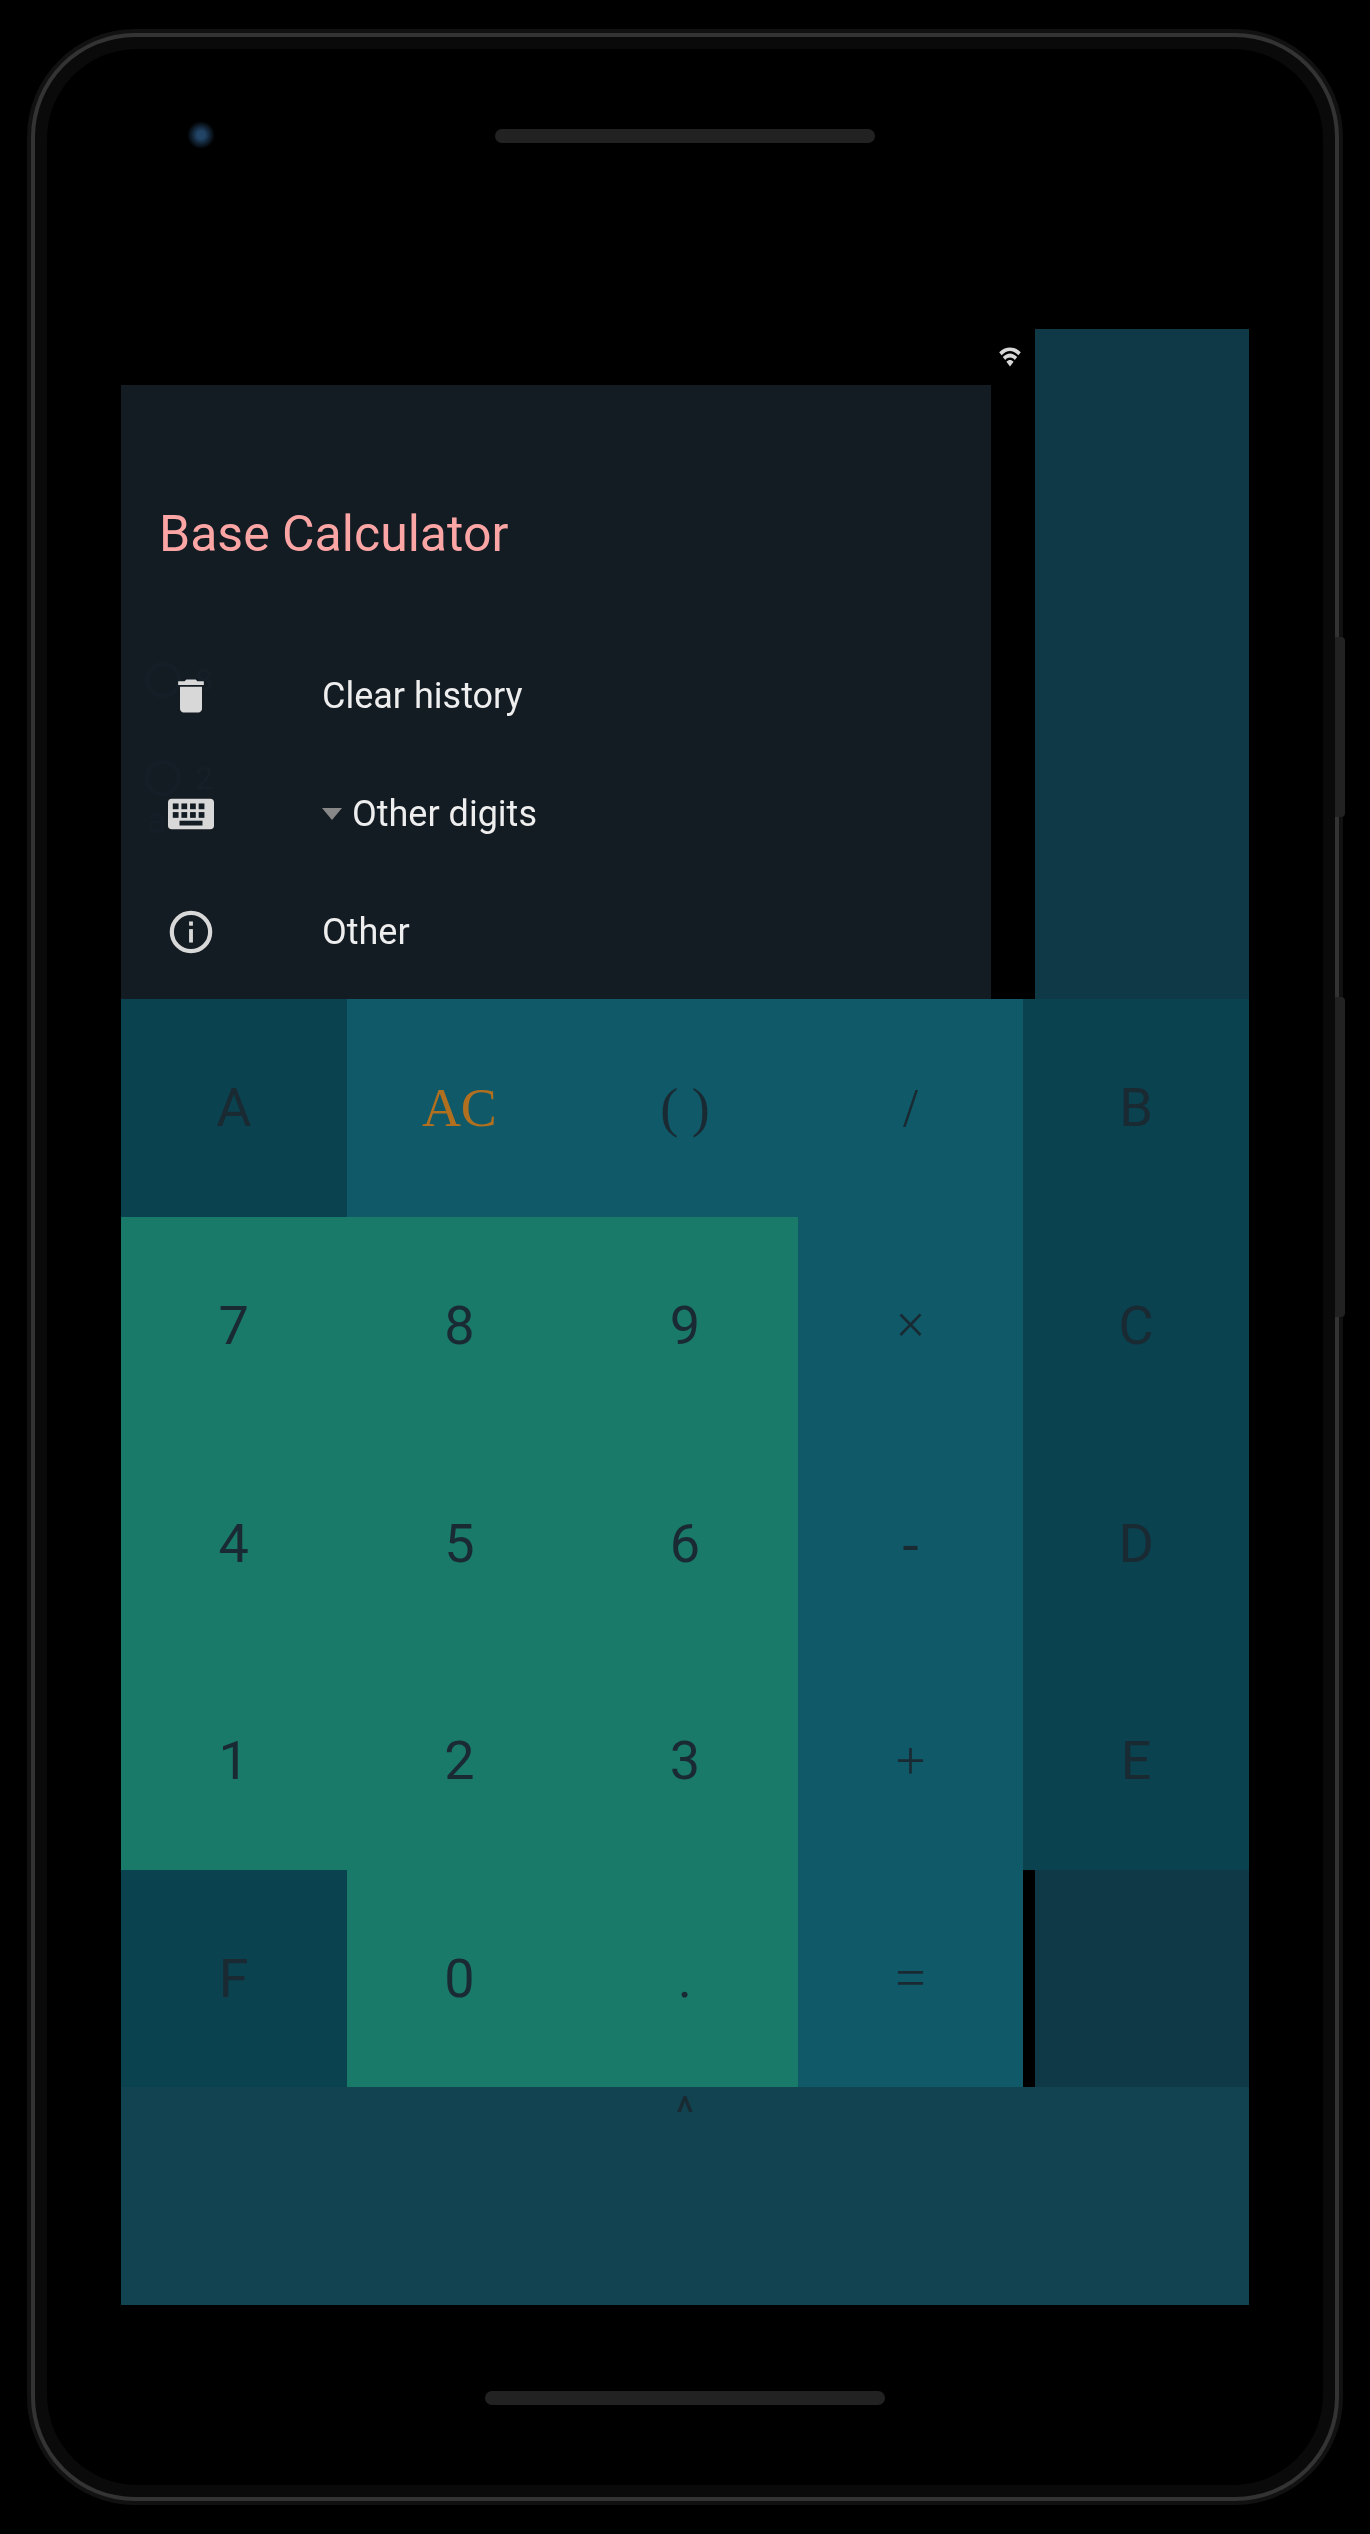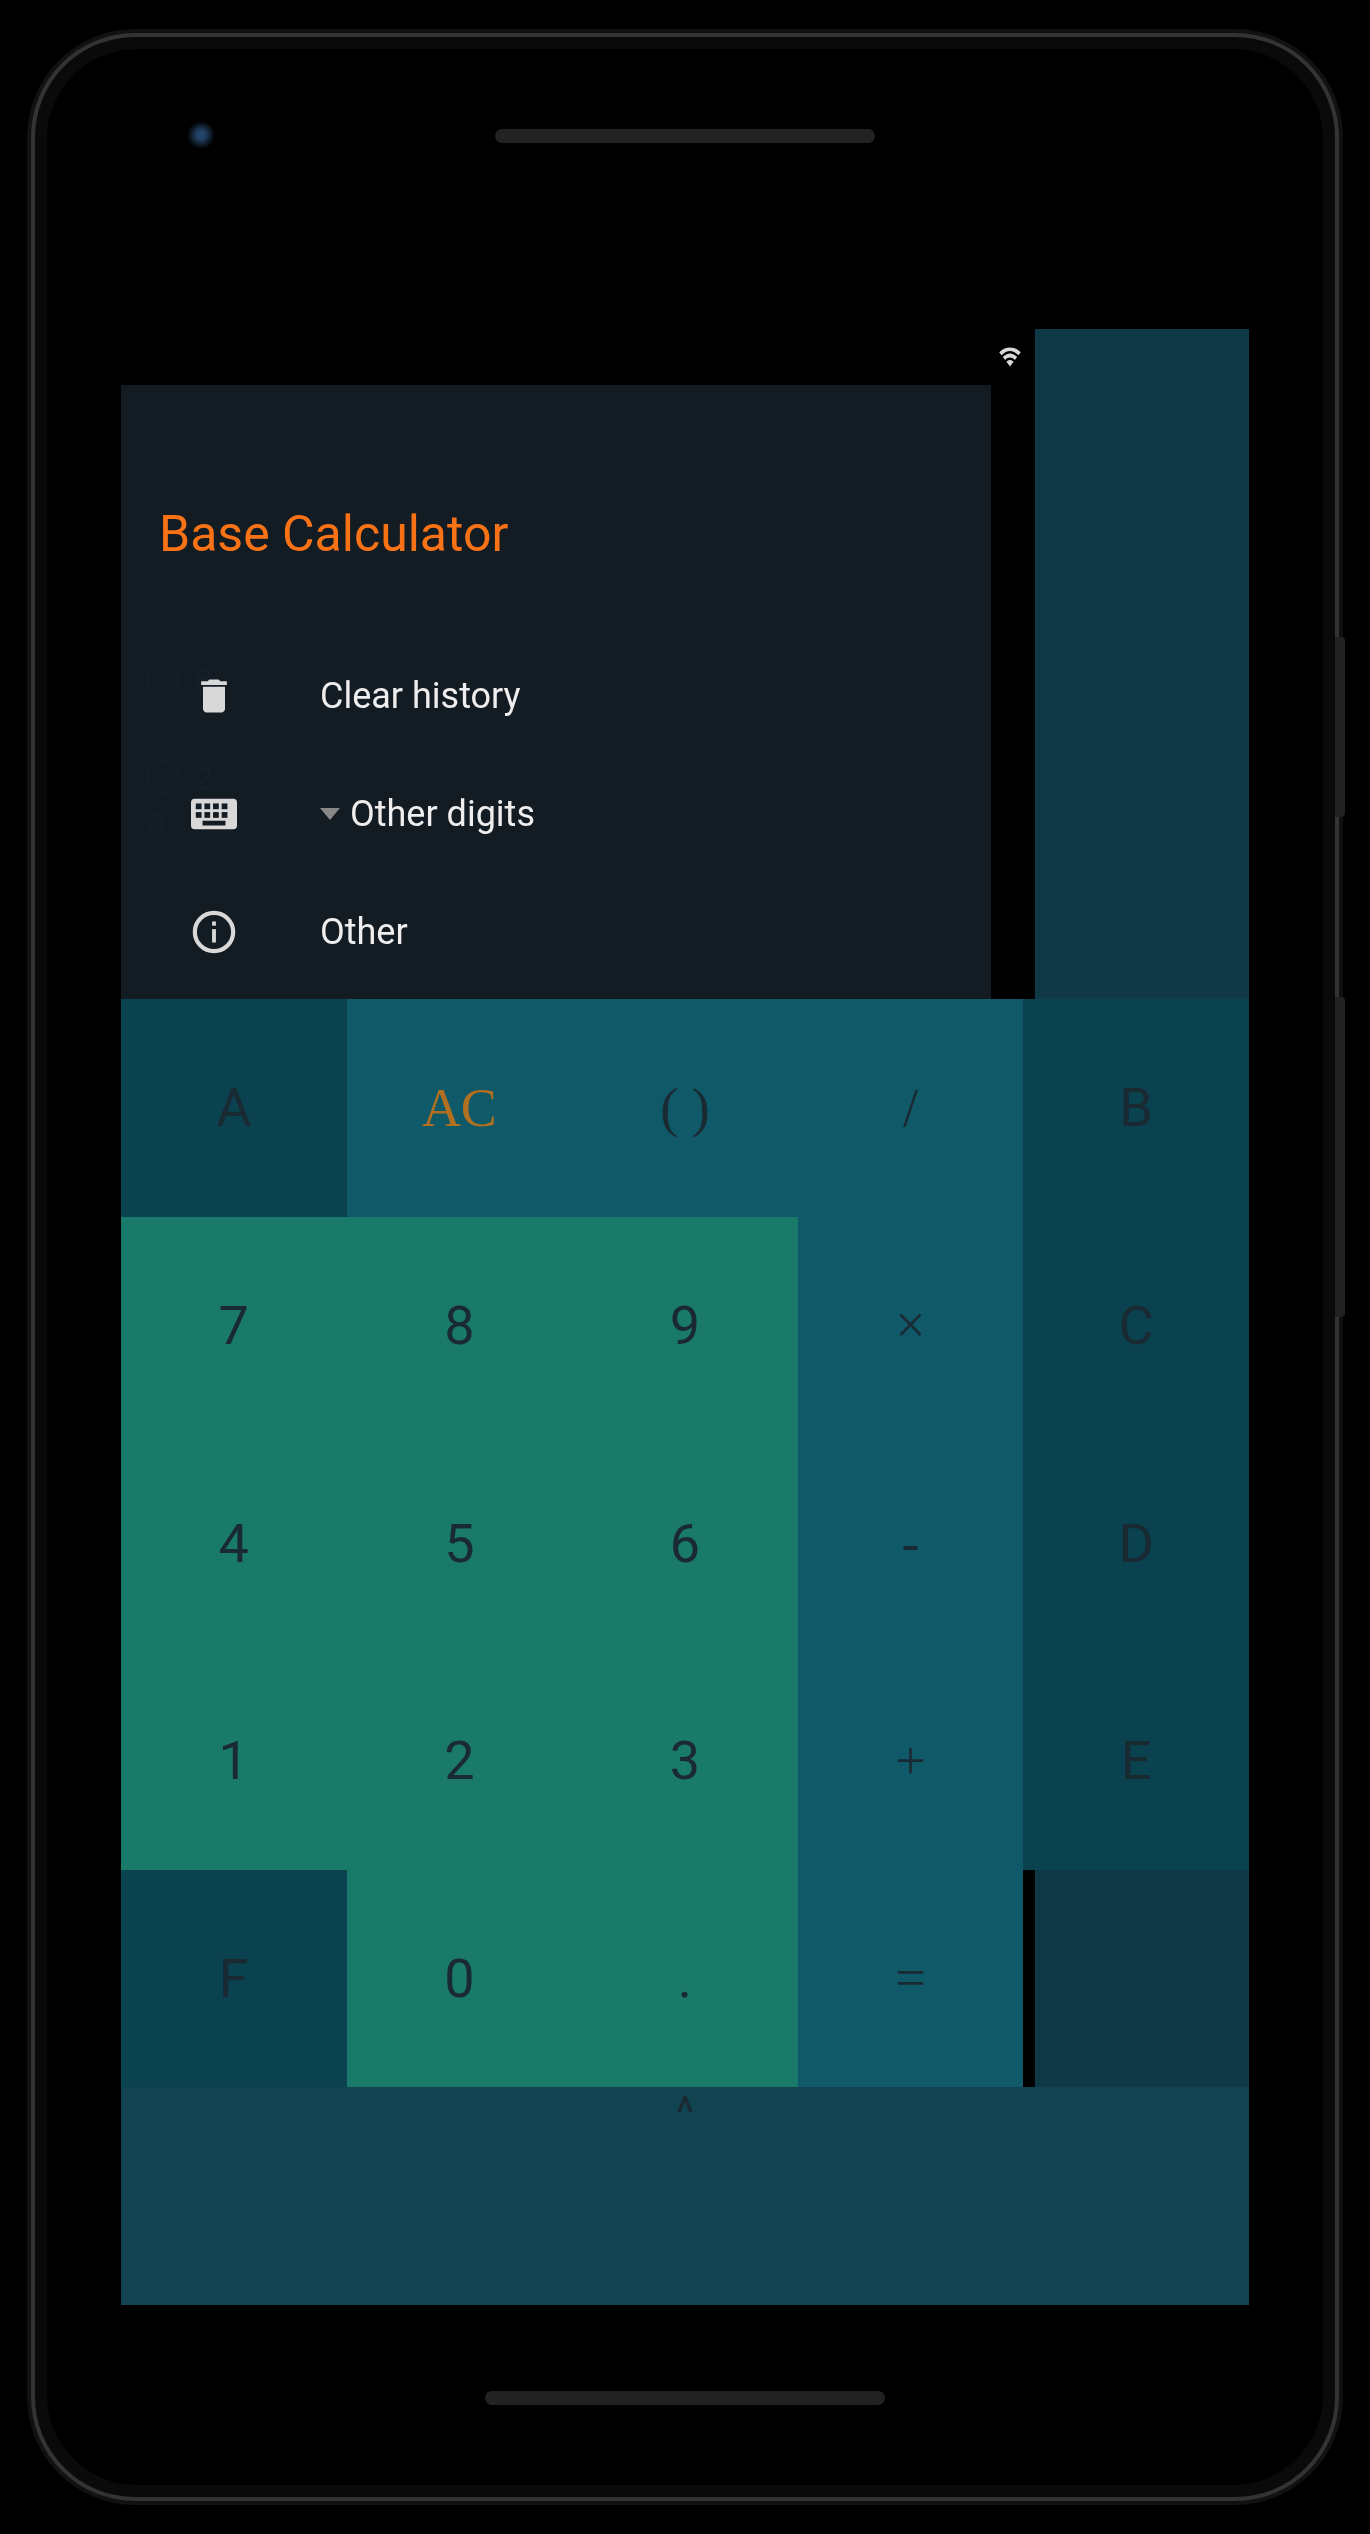--- a/index.html
+++ b/index.html
@@ -169,34 +169,34 @@
 }
 .menu-panel {
   position: absolute;
   top: 0; left: 0;
   width: 870px;
   height: 614px;
   background: rgba(20, 28, 36, 0.96);
   z-index: 10;
 }
 .app-title {
-  color: #f97316;
+  color: #fca5a5;
   font-size: 50px;
   font-weight: 400;
   padding: 120px 0 0 38px;
 }
 .menu-items {
   margin-top: 74px;
 }
 .menu-item {
   display: flex;
   align-items: center;
   height: 118px;
-  padding-left: 67px;
-  gap: 80px;
+  padding-left: 44px;
+  gap: 105px;
   color: #eee;
 }
 .menu-icon {
   width: 52px;
   display: flex;
   align-items: center;
   justify-content: center;
 }
 .menu-label-wrap {
   display: flex;

